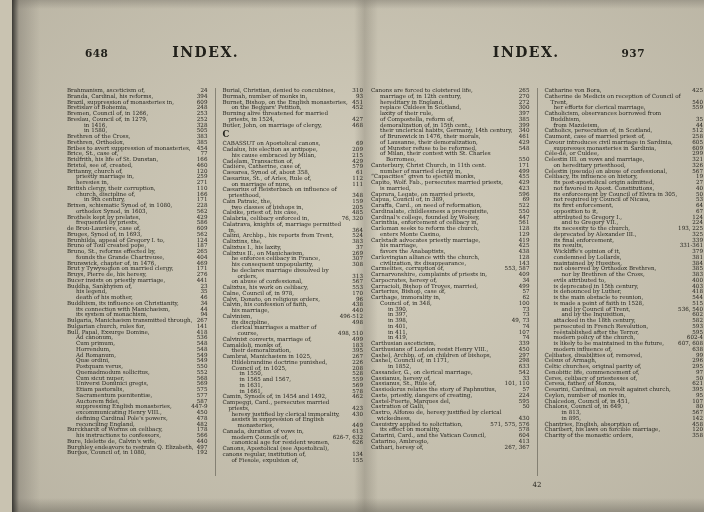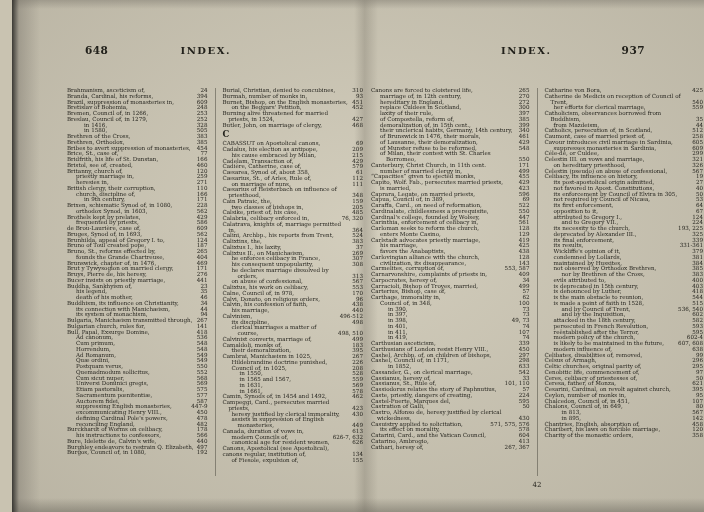--- a/index.html
+++ b/index.html
@@ -21,21 +21,21 @@
     margin-left: 12px;
   }
   .page{position:absolute;top:44px;}
   .page-left{left:55px;width:296px;}
   .page-right{left:359px;width:332px;}
   .phead{
     display:flex;align-items:baseline;justify-content:space-between;
     font-weight:bold;color:#21201a;height:14px;margin-bottom:30px;
   }
   .pagenum{font-size:10.5px;letter-spacing:.5px;}
-  .running{font-size:10px;letter-spacing:1.5px;}
+  .running{font-size:14px;letter-spacing:1.5px;}
   .hspacer{width:60px;}
   .page-left .pagenum{padding-left:18px;}
   .page-right .pagenum{padding-right:58px;}
   .cols{display:flex;height:388px;overflow:hidden;}
   .col{flex:1;min-width:0;}
   .col-a{padding-right:7px;}
   .col-b{border-left:1px solid rgba(70,68,58,.5);padding-left:7px;}
   .entry{
     display:flex;align-items:flex-end;
     font-size:5.6px;line-height:5.75px;color:#26251f;

